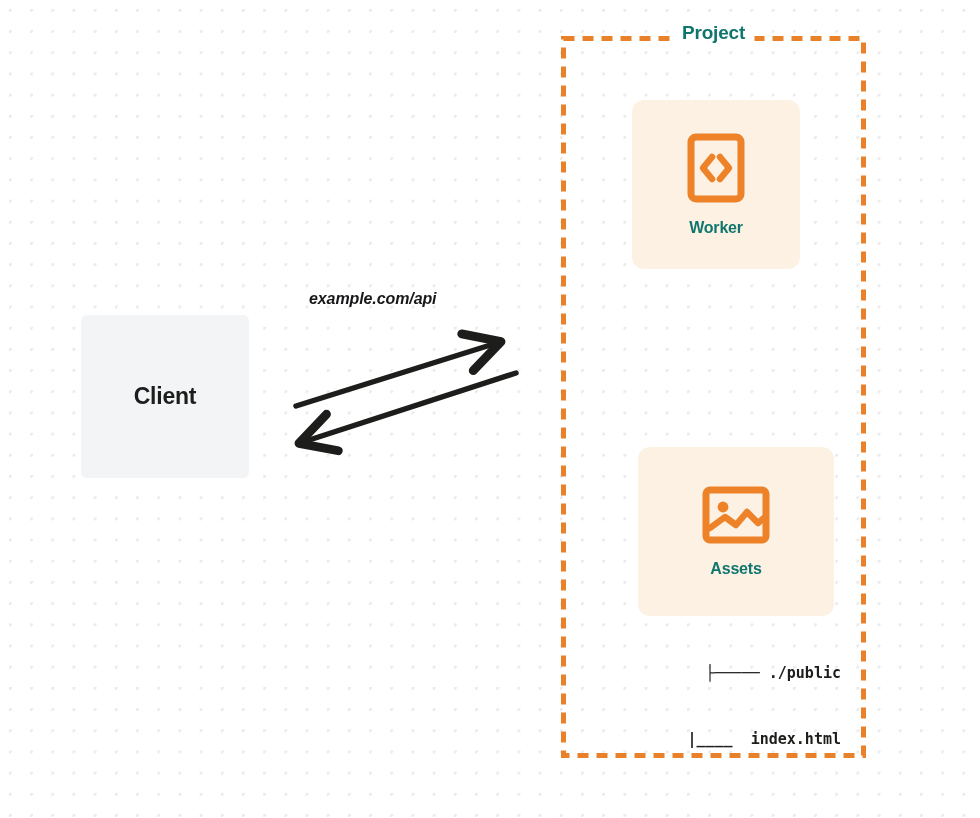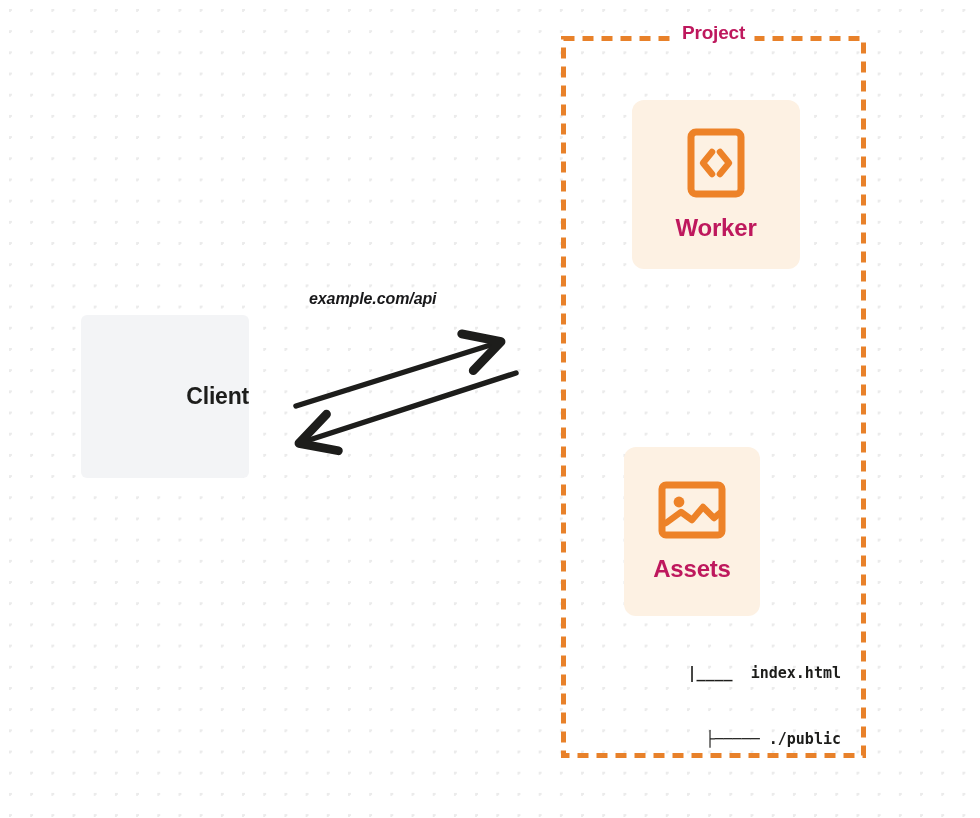--- a/index.html
+++ b/index.html
@@ -29,21 +29,21 @@
   #client-node {
     position: absolute;
     left: 81px;
     top: 315px;
     width: 168px;
     height: 163px;
     background: #f3f4f6;
     border-radius: 6px;
     display: flex;
     align-items: center;
-    justify-content: flex-end;
+    justify-content: center;
   }
   #client-node .node-label {
     font-size: 23px;
     font-weight: bold;
     color: #1d1d1b;
     letter-spacing: -0.2px;
   }
 
   
   #connector-group {
@@ -80,21 +80,21 @@
   }
   #project-title {
     position: absolute;
     left: 50%;
     top: -14px;
     transform: translateX(-50%);
     background: #ffffff;
     padding: 0 9px;
     font-size: 19px;
     font-weight: bold;
-    color: #be185d;
+    color: #0f766e;
     letter-spacing: -0.2px;
     white-space: nowrap;
   }
 
   
   .service-card {
     position: absolute;
     background: #fdf1e3;
     border-radius: 12px;
     display: flex;
@@ -102,33 +102,33 @@
     align-items: center;
     justify-content: center;
   }
   #worker-card {
     left: 71px;
     top: 64px;
     width: 168px;
     height: 169px;
   }
   #assets-card {
-    left: 63px;
+    left: 77px;
     top: 411px;
-    width: 136px;
+    width: 196px;
     height: 169px;
   }
   .service-icon {
     display: block;
     margin-bottom: 16px;
   }
   .service-label {
-    font-size: 24px;
-    font-weight: bold;
-    color: #be185d;
+    font-size: 16px;
+    font-weight: bold;
+    color: #0f766e;
     letter-spacing: -0.2px;
   }
 
   
   #assets-tree {
     position: absolute;
     left: 30px;
     top: 582px;
     width: 250px;
     font-family: "DejaVu Sans Mono", monospace;
@@ -189,19 +189,19 @@
     <div id="assets-card" class="service-card">
       <svg class="service-icon" width="68" height="58" viewBox="0 0 68 58" xmlns="http://www.w3.org/2000/svg">
         <rect x="4" y="4" width="60" height="50" rx="4" ry="4" fill="none" stroke="#ed8228" stroke-width="7"></rect>
         <circle cx="21" cy="21" r="5.4" fill="#ed8228"></circle>
         <path d="M 8 42 L 23 31 L 34 39 L 45 26 L 56 37 L 62 32" fill="none" stroke="#ed8228" stroke-width="6.5" stroke-linecap="round" stroke-linejoin="round"></path>
       </svg>
       <span class="service-label">Assets</span>
     </div>
 
     <div id="assets-tree">
+      <span class="tree-line">├───── ./public</span>
       <span class="tree-line">   |____  index.html</span>
-      <span class="tree-line">├───── ./public</span>
       
     </div>
 
   </div>
 </div>
 
 </body></html>

